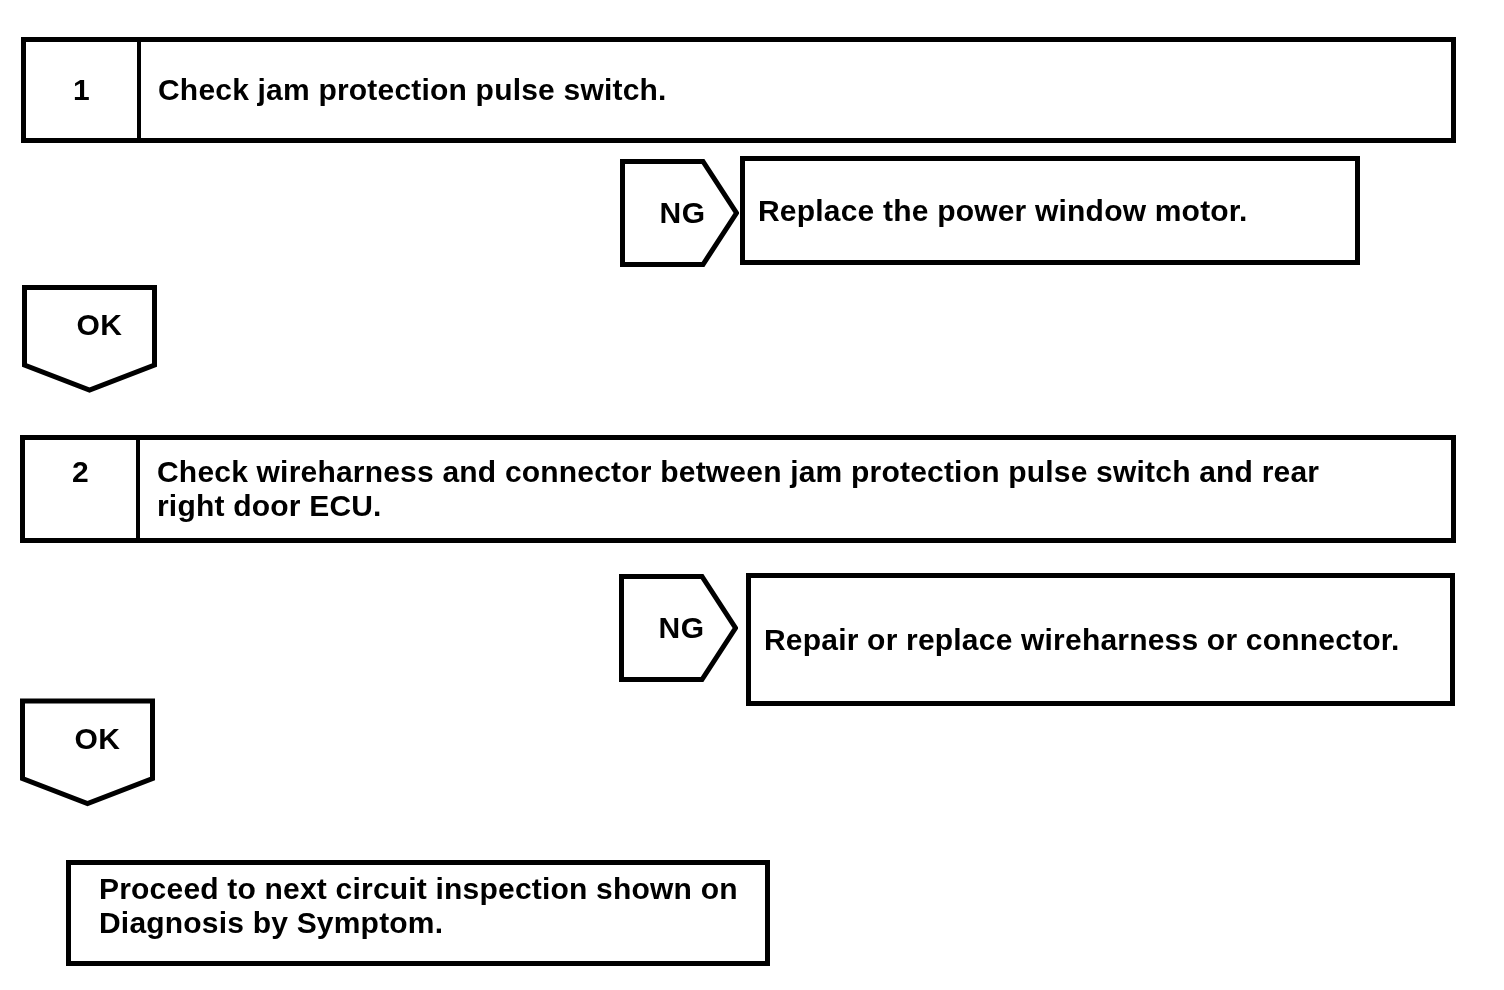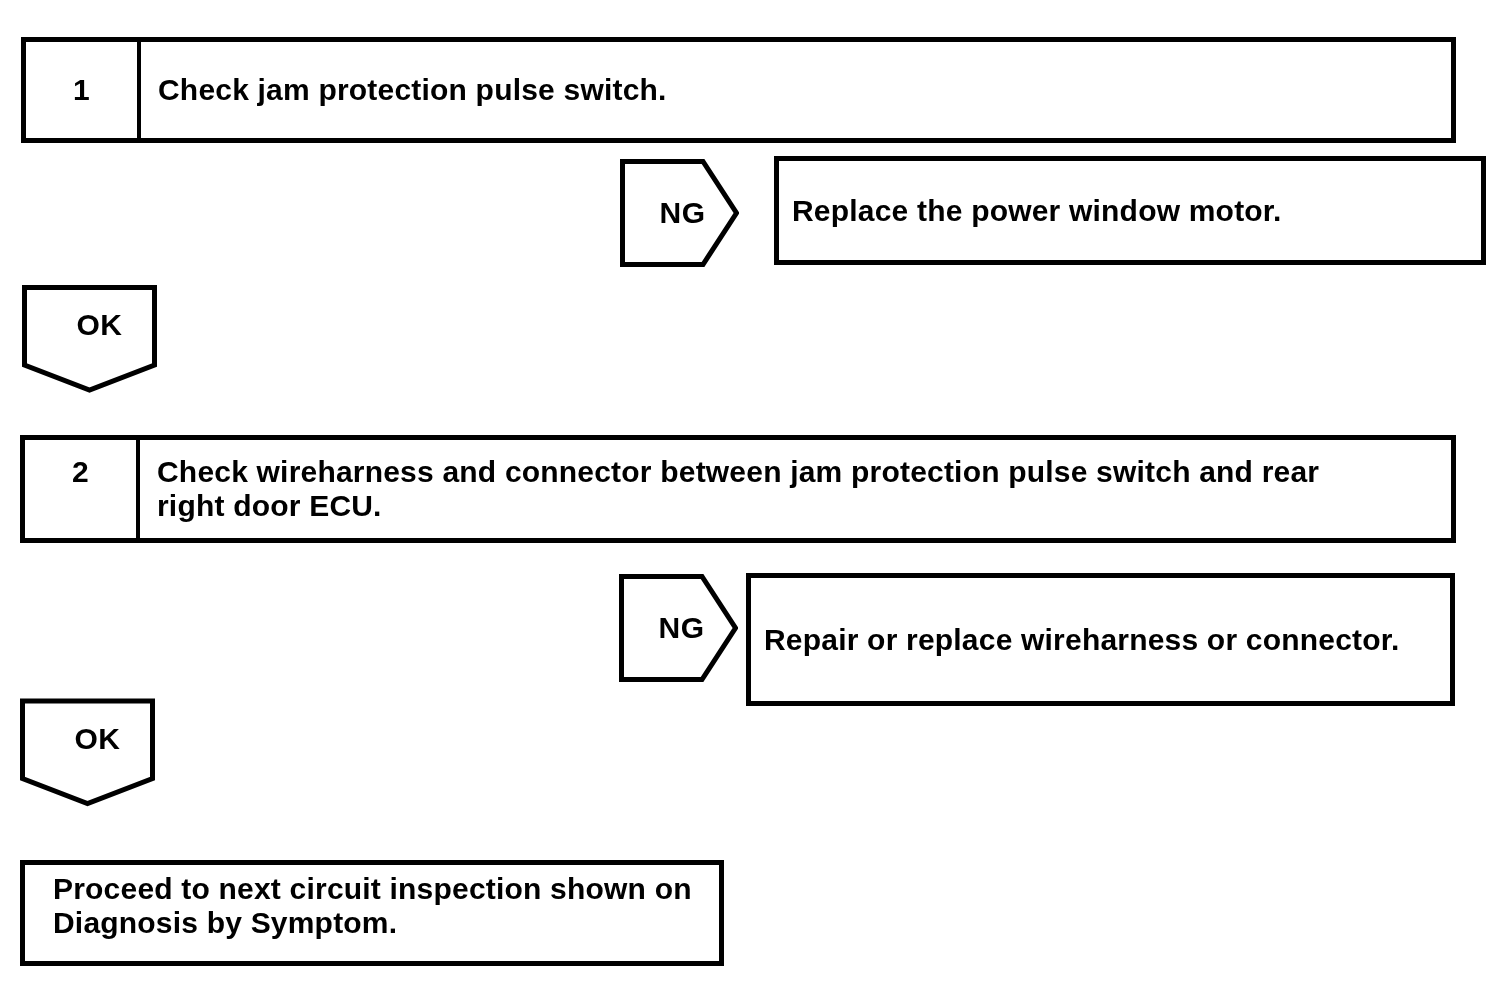--- a/index.html
+++ b/index.html
@@ -51,20 +51,21 @@
   }
   
   .action-box {
     align-items: center;
     padding-left: 13px;
     padding-right: 12px;
   }
   .final-box {
     align-items: flex-start;
     padding: 7px 10px 0 28px;
+    margin-left: 46px;
   }
   
   .connector {
     position: absolute;
   }
   .connector svg {
     position: absolute;
     left: 0; top: 0;
     width: 100%; height: 100%;
     display: block;
@@ -78,21 +79,21 @@
     font-size: 30px;
     letter-spacing: 0.5px;
     margin-left: 20px;
   }
   .connector.ng .shape-label { padding-right: 14px; }
   .connector.ok .shape-label { padding-bottom: 28px; }
 
   
   #step1   { left: 21px;  top: 37px;  width: 1435px; height: 106px; }
   #ng1     { left: 620px; top: 159px; width: 119px;  height: 108px; }
-  #action1 { left: 774px; top: 156px; width: 712px;  height: 109px; }
+  #action1 { left: 740px; top: 156px; width: 620px;  height: 109px; }
   #ok1     { left: 22px;  top: 285px; width: 135px;  height: 108px; }
   #step2   { left: 20px;  top: 435px; width: 1436px; height: 108px; }
   #ng2     { left: 619px; top: 574px; width: 119px;  height: 108px; }
   #action2 { left: 746px; top: 573px; width: 709px;  height: 133px; }
   #ok2     { left: 20px;  top: 698px; width: 135px;  height: 109px; }
   #final   { left: 20px;  top: 860px; width: 704px;  height: 106px; }
 </style>
 </head>
 <body>
 

